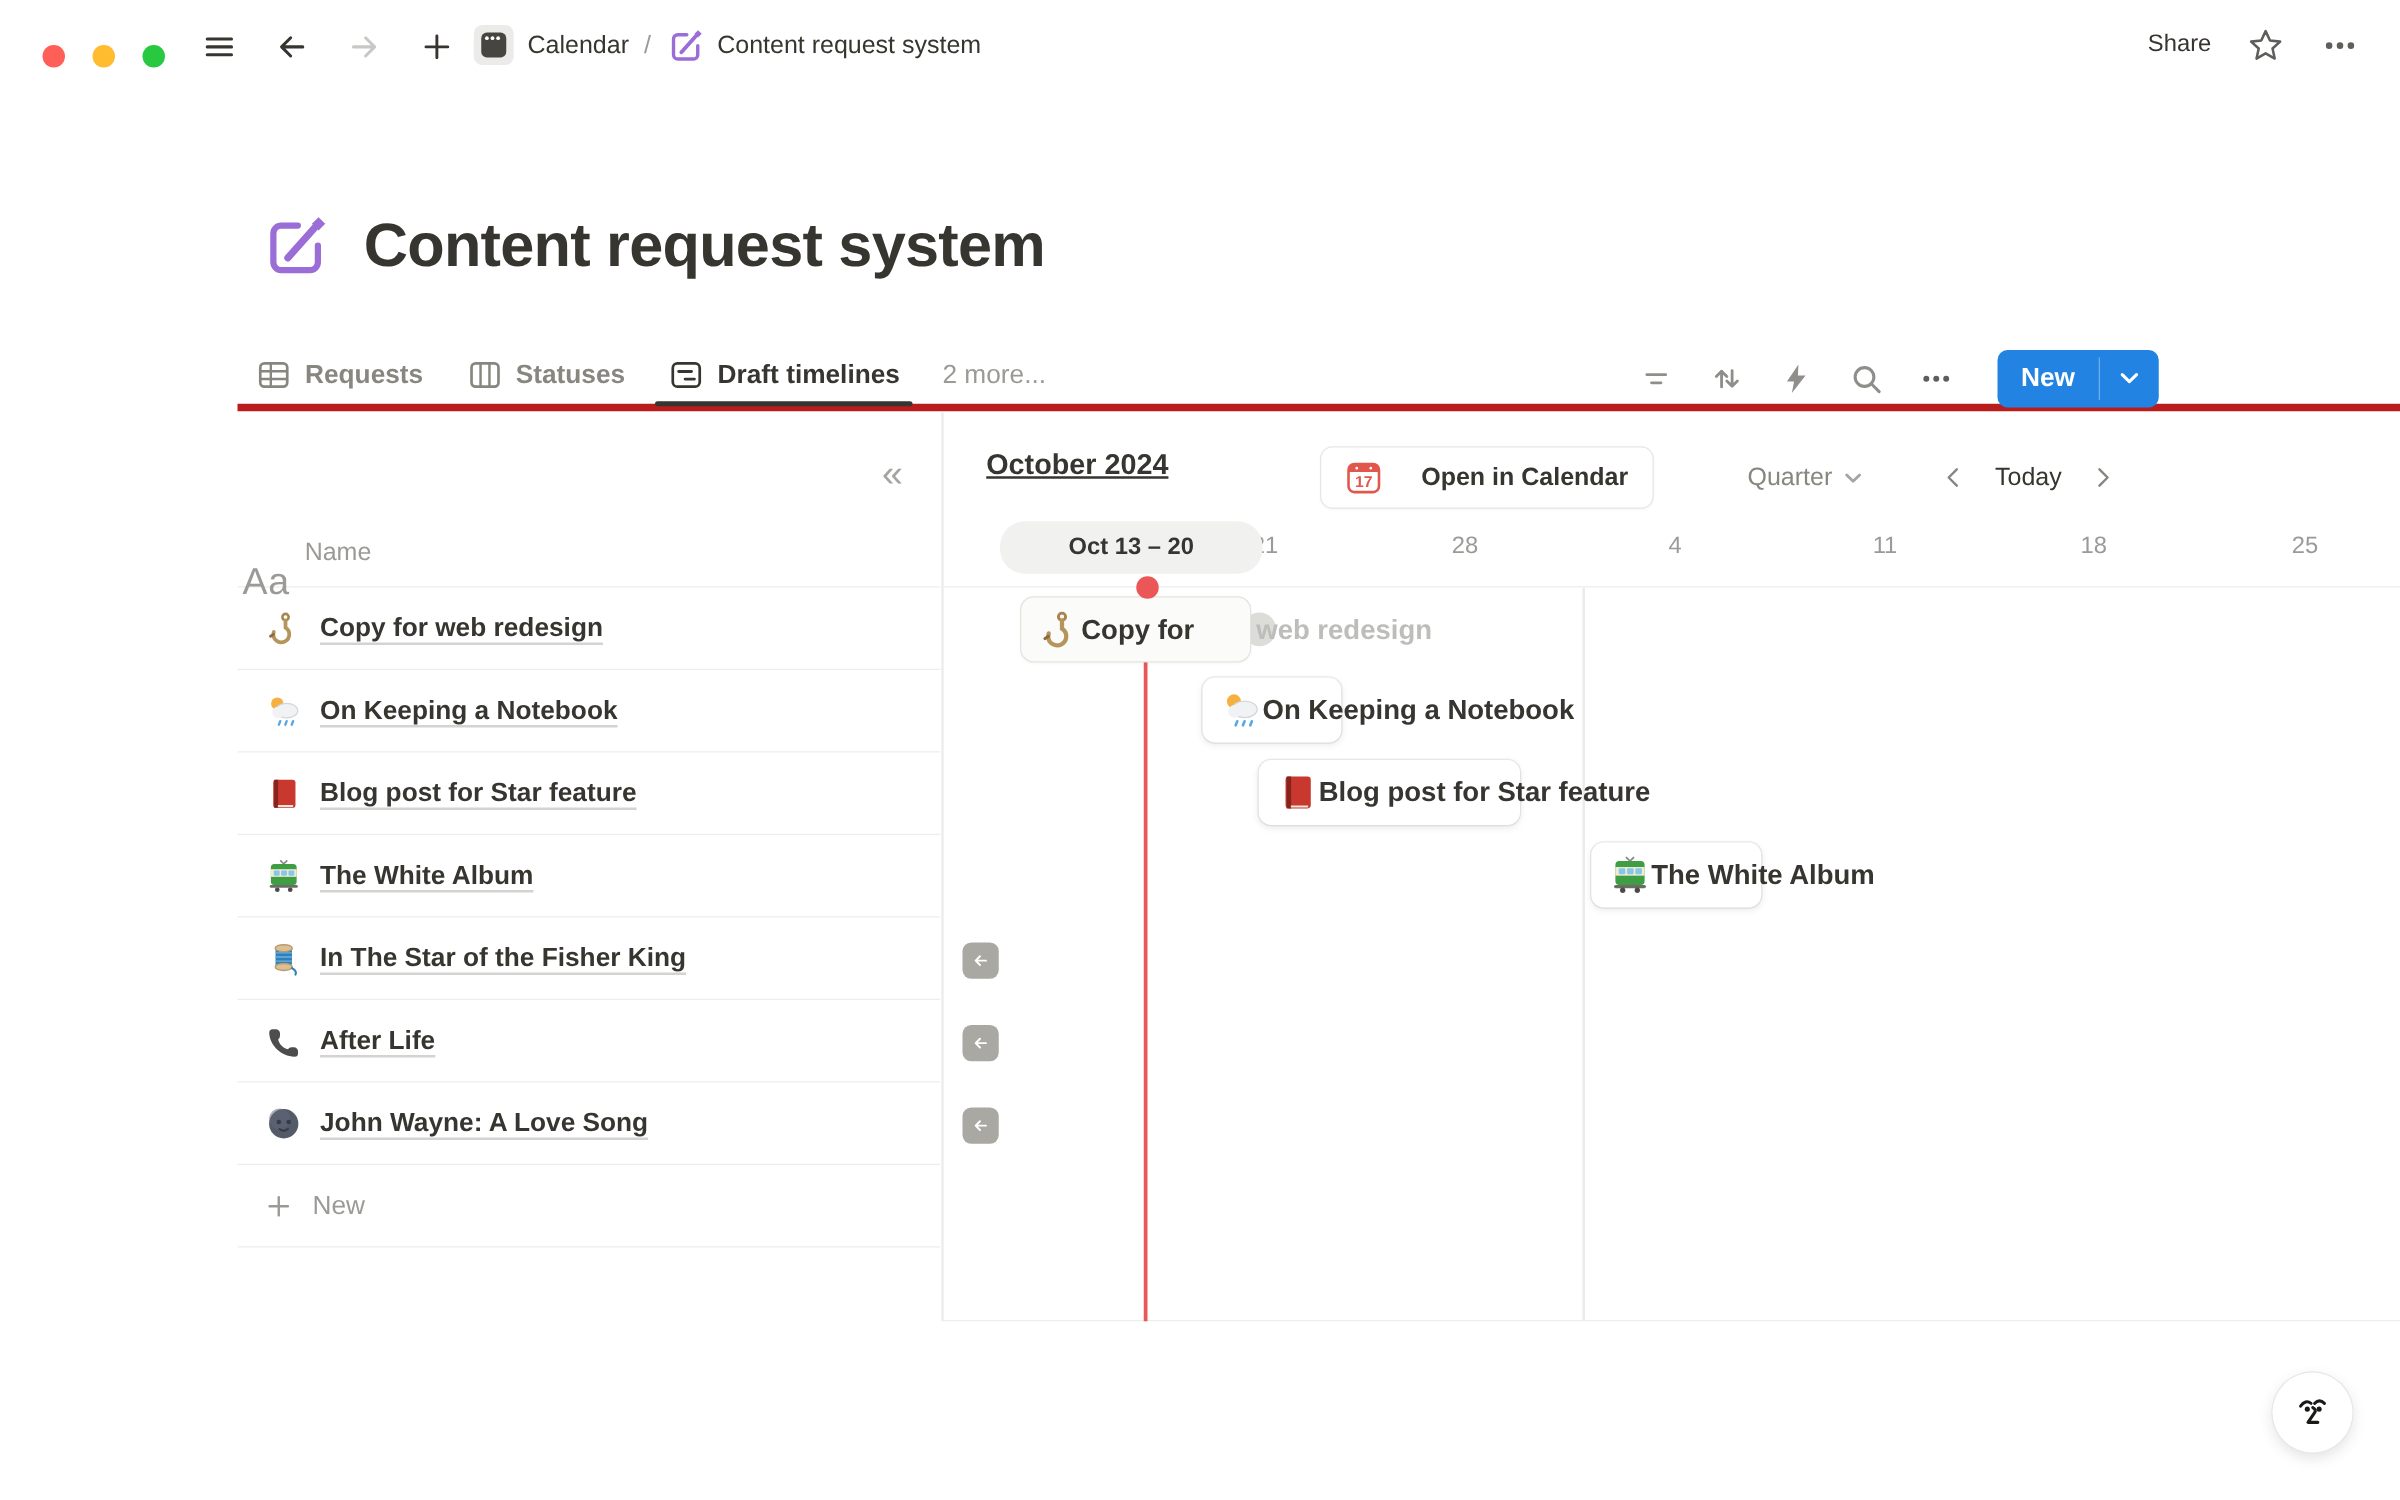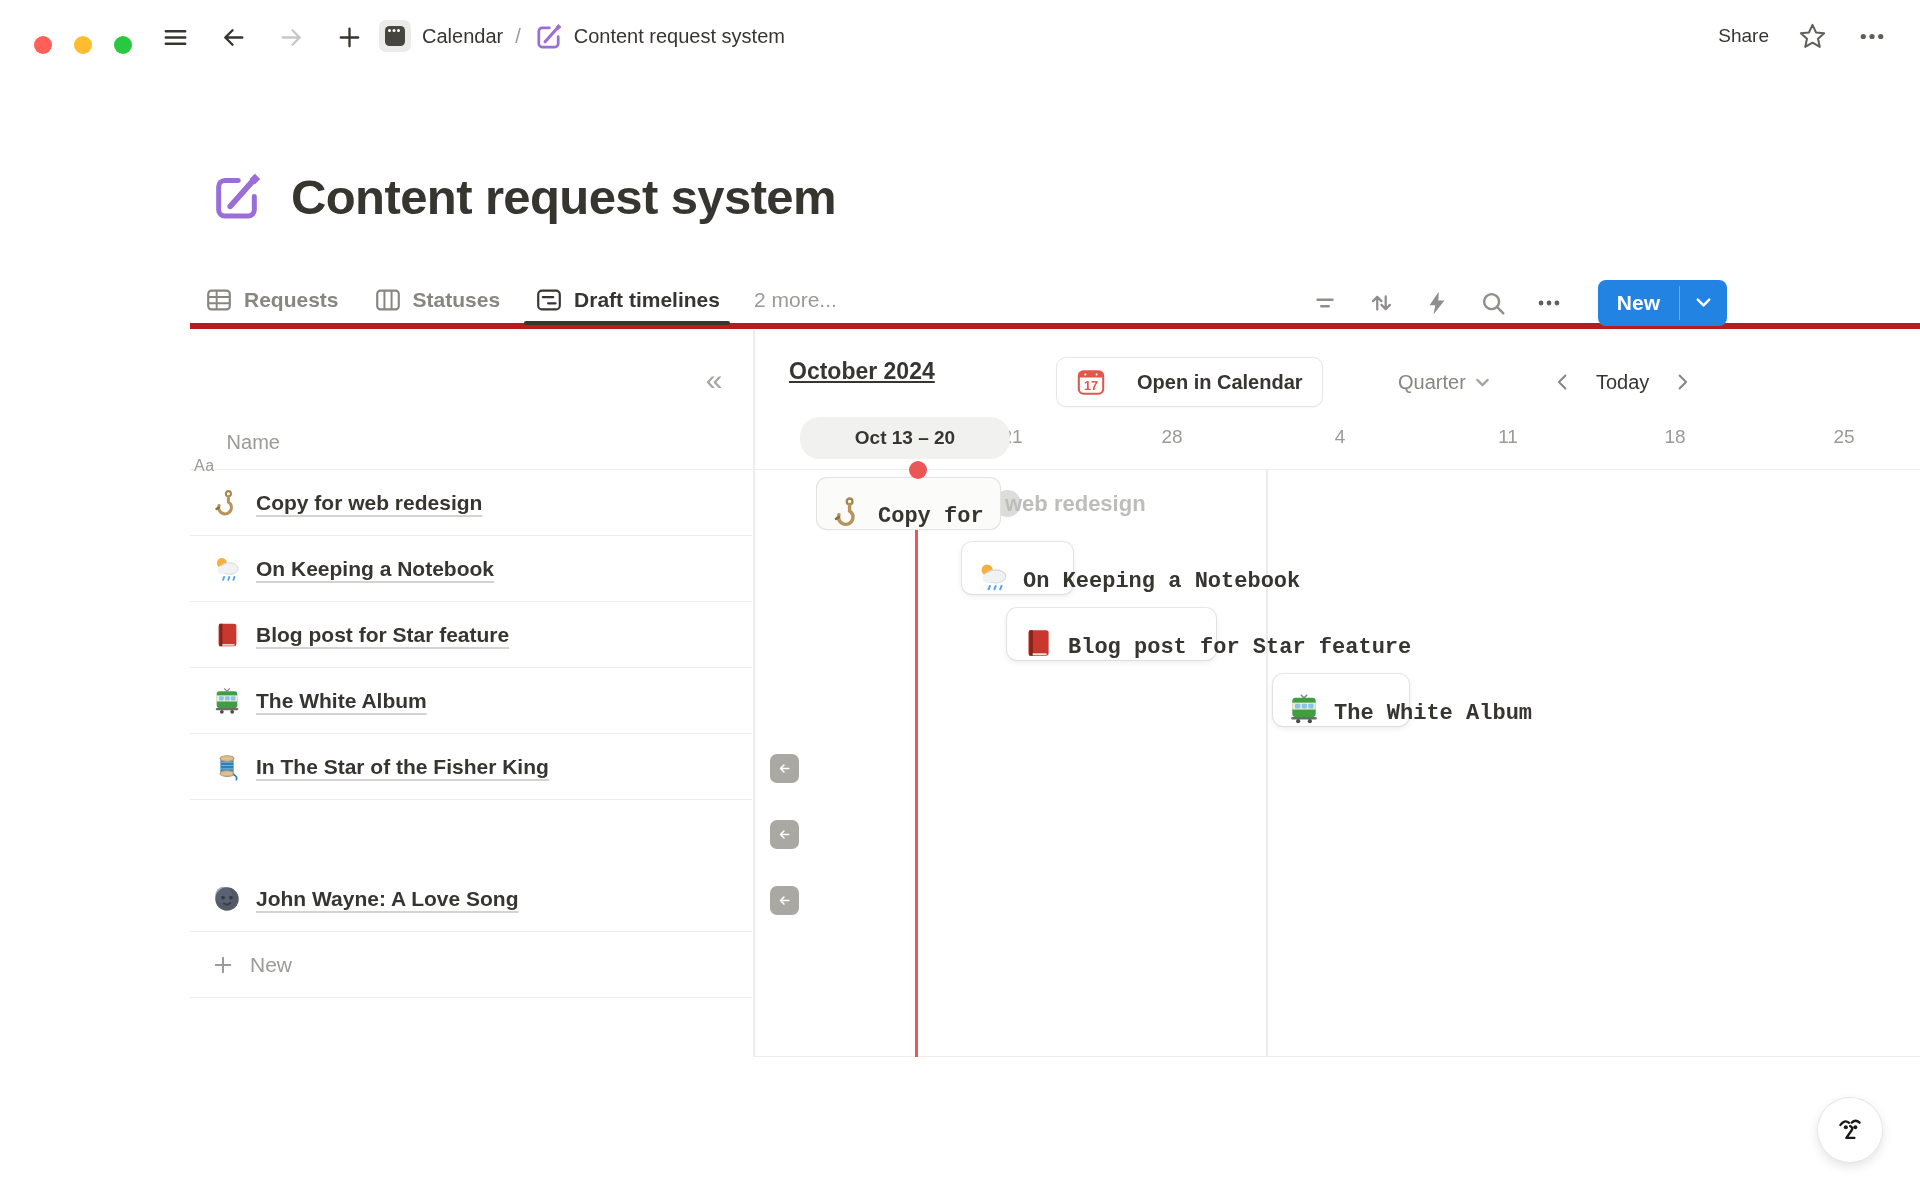--- a/index.html
+++ b/index.html
@@ -43,21 +43,21 @@
   
   .board { position:absolute; left:0; top:330px; width:1920px; height:727px; }
   .vdiv { position:absolute; left:753px; top:0; width:1.5px; height:727px; background:#ededec; }
   .collapse-btn { position:absolute; left:694px; top:30px; width:40px; height:40px; background:none; border:none;
     color:#a5a4a0; font-size:30px; line-height:40px; text-align:center; cursor:pointer; }
 
   
   .lp { position:absolute; left:190px; top:0; width:564px; height:727px; }
   .lp-header { position:absolute; left:0; right:2px; top:86px; height:54px; display:flex; align-items:center; gap:12px;
     color:#9b9a97; font-size:20px; border-bottom:1px solid #ededec; padding-left:4px; }
-  .lp-header .aa { font-size:16px; letter-spacing:0.5px;margin-top:47px; }
+  .lp-header .aa { font-size:30px; letter-spacing:0.5px;margin-top:47px; }
   .lp-row { position:absolute; left:0; right:2px; height:66px; border-bottom:1px solid #ededec;
     display:flex; align-items:center; gap:14px; padding-left:22px; cursor:pointer; background:none; border-top:none; }
   .lp-row .name { font-size:21px; font-weight:600; color:#37352f; text-decoration:underline;
     text-decoration-color:rgba(55,53,47,0.22); text-decoration-thickness:1.5px; text-underline-offset:5px; white-space:nowrap; }
   .lp-new { position:absolute; left:0; right:2px; top:602px; height:66px; border-bottom:1px solid #ededec;
     display:flex; align-items:center; gap:14px; padding-left:20px; color:#9b9a97; font-size:21px; cursor:pointer; background:none; border-top:none; }
   .emo { width:30px; height:30px; flex:0 0 auto; }
 
   
   .tl { position:absolute; left:754px; top:0; right:0; height:727px; }
@@ -76,21 +76,21 @@
   .tick { position:absolute; top:96px; transform:translateX(-50%); color:#9b9a97; font-size:19px; z-index:1; }
   .tl-hborder { position:absolute; left:0; right:0; top:139px; height:1px; background:#ededec; }
   .today-dot { position:absolute; left:164px; top:140px; width:18px; height:18px; border-radius:50%; background:#eb5757;
     transform:translate(-50%,-50%); z-index:4; }
   .today-line { position:absolute; left:161px; top:140px; width:3px; height:587px; background:#eb5757; z-index:1; }
   .month-line { position:absolute; left:512px; top:140px; width:1.5px; height:587px; background:#ebebea; z-index:0; }
   .tl-bottom { position:absolute; left:0; right:0; top:726px; height:1px; background:#ededec; }
 
   .tcard { position:absolute; height:52px; background:#fff; border-radius:10px;
     box-shadow:0 0 0 1px rgba(15,15,15,0.08), 0 2px 6px rgba(15,15,15,0.09);
-    display:flex; align-items:flex-end; gap:13px; padding-left:14px; white-space:nowrap; z-index:2; cursor:pointer; border:none;font-family:Liberation Mono, monospace; }
+    display:flex; align-items:center; gap:0; padding-left:14px; white-space:nowrap; z-index:2; cursor:pointer; border:none; }
   .tcard .lbl { font-size:22px; font-weight:600; color:#37352f; }
   .tcard .emo { width:34px; height:34px; }
   .tcard.clip { background:#fbfbfa; box-shadow:0 0 0 1px #e3e3e0, 0 1px 3px rgba(15,15,15,0.05); overflow:hidden; }
   .ghost-dot { position:absolute; left:240px; top:160px; width:27px; height:27px; border-radius:50%; background:#dcdcd9; z-index:0; }
   .ghost { position:absolute; left:251px; top:148px; height:51px; display:flex; align-items:center;
     font-size:22px; font-weight:600; color:#bdbdba; white-space:nowrap; z-index:1; }
   .tl-arrow { position:absolute; left:16px; width:29px; height:29px; border-radius:7px; background:#a9a8a3;
     display:flex; align-items:center; justify-content:center; z-index:2; border:none; cursor:pointer; }
 
   
@@ -394,20 +394,26 @@
             <use href="#e-tram"></use>
           </svg>
         <span class="name">The White Album</span>
       </div>
       <div class="lp-row" style="top:404px">
         <svg class="emo">
             <use href="#e-thread"></use>
           </svg>
         <span class="name">In The Star of the Fisher King</span>
       </div>
+      <div class="lp-row" style="top:470px">
+        <svg class="emo">
+            <use href="#e-phone"></use>
+          </svg>
+        <span class="name">After Life</span>
+      </div>
       <div class="lp-row" style="top:536px">
         <svg class="emo">
             <use href="#e-moon"></use>
           </svg>
         <span class="name">John Wayne: A Love Song</span>
       </div>
       <div class="lp-new">
         <svg class="emo" style="width:26px;height:26px">
             <use href="#i-plus-gray"></use>
           </svg>

